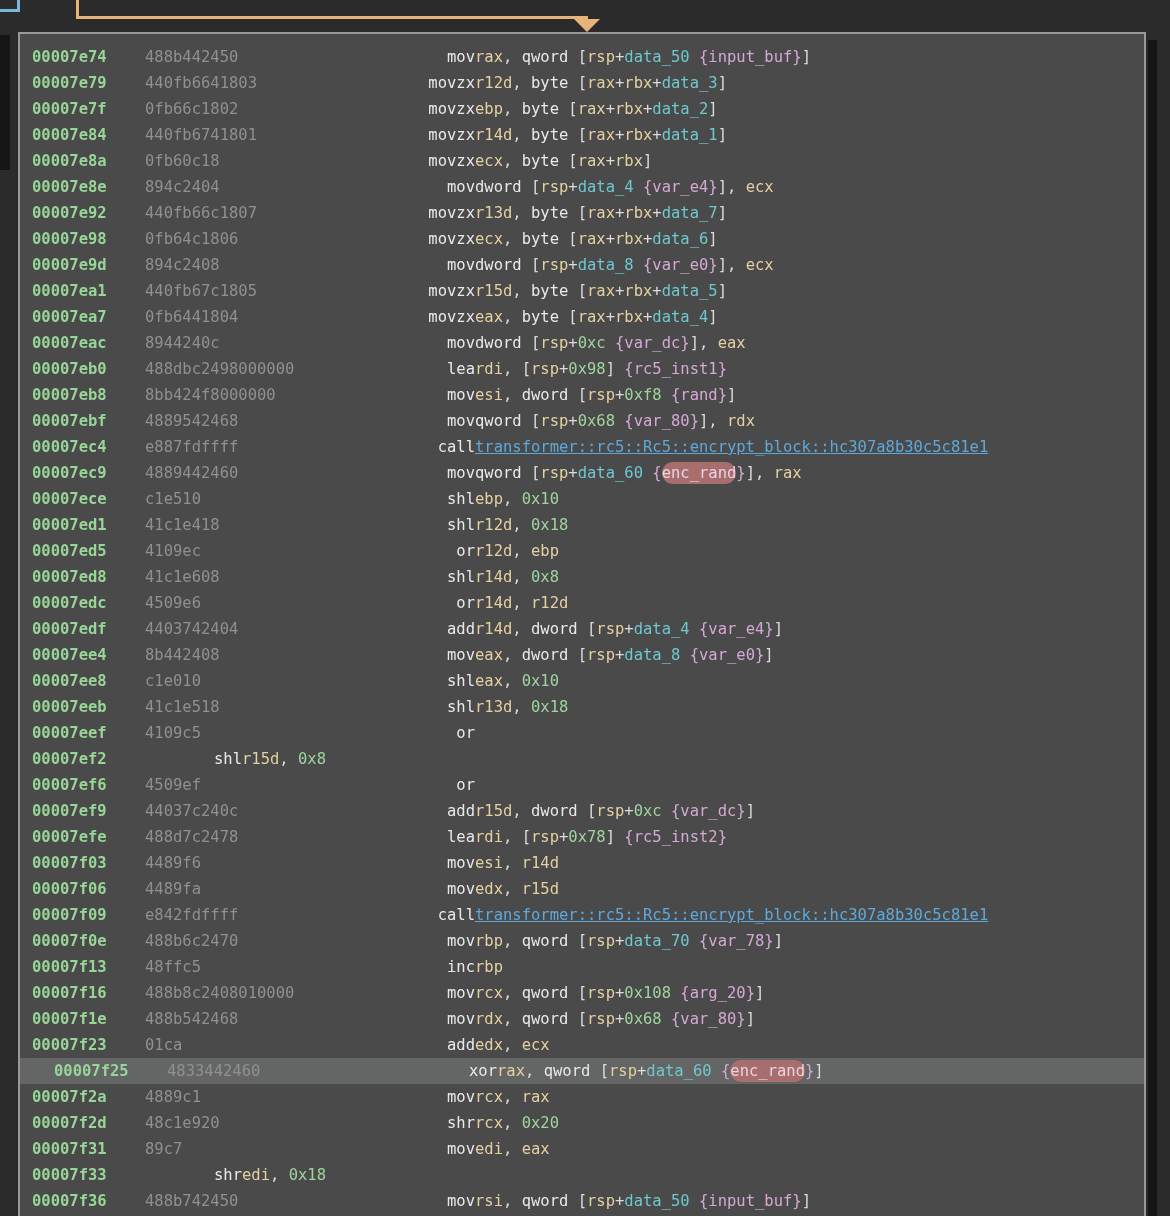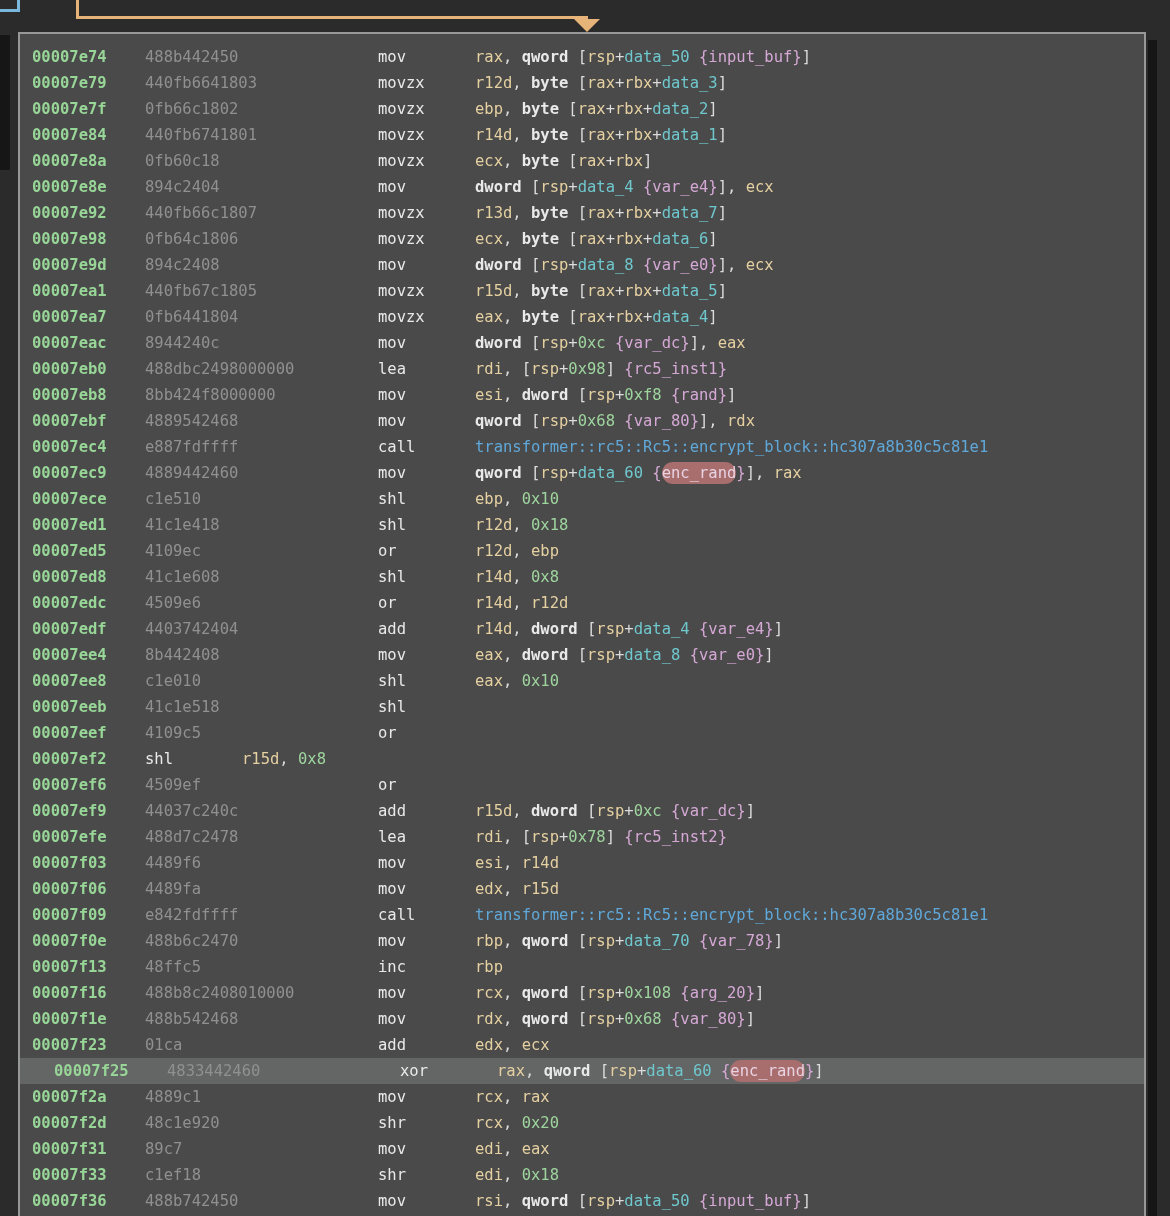--- a/index.html
+++ b/index.html
@@ -43,28 +43,28 @@
     box-sizing:border-box;
     padding-top:10px;
   }
   .row{
     display:flex;height:26px;line-height:26px;padding-left:12px;
     white-space:pre;
   }
   .row.hl{background:var(--row_highlight,#646565);padding-left:34px;}
   .col-addr{width:113px;flex:none;color:var(--addr,#98d698);font-weight:bold;}
   .col-bytes{width:233px;flex:none;color:var(--bytes,#909090);}
-  .col-mnem{width:97px;flex:none;color:var(--mnem,#e9e9e9);}
+  .col-mnem{width:97px;flex:none;color:var(--mnem,#e9e9e9);text-align:right;}
   .col-ops{flex:1;min-width:0;}
   .tok-reg{color:var(--reg,#e5d0a1);}
-  .tok-kw{color:var(--mnem,#e9e9e9);font-weight:bold;}
+  .tok-kw{color:var(--mnem,#e9e9e9);}
   .tok-num{color:var(--num,#9ed49e);}
   .tok-data{color:var(--data,#6fc8ce);}
   .tok-var{color:var(--var,#d5a8d5);}
-  .tok-call{color:var(--call,#5fa8d9);}
+  .tok-call{color:var(--call,#5fa8d9);text-decoration:underline;}
   .tok-punc{color:var(--punc,#dcdcdc);}
   .tok-varhl{color:var(--varhl_text,#e9d2e2);background:var(--varhl_bg,#a86e6e);padding:2px 0;border-radius:11px;}
 </style>
 </head>
 <body>
 
 <div class="neighbor-corner"></div>
 <div class="left-shadow"></div>
 <div class="edge-v"></div>
 <div class="edge-h"></div>
@@ -90,33 +90,33 @@
     <div class="row"><span class="col-addr">00007ec4</span><span class="col-bytes">e887fdffff</span><span class="col-mnem">call</span><span class="col-ops"><span class="tok-call">transformer::rc5::Rc5::encrypt_block::hc307a8b30c5c81e1</span></span></div>
     <div class="row"><span class="col-addr">00007ec9</span><span class="col-bytes">4889442460</span><span class="col-mnem">mov</span><span class="col-ops"><span class="tok-kw">qword</span><span class="tok-punc"> [</span><span class="tok-reg">rsp</span><span class="tok-punc">+</span><span class="tok-data">data_60</span><span class="tok-var"> {</span><span class="tok-varhl">enc_rand</span><span class="tok-var">}</span><span class="tok-punc">], </span><span class="tok-reg">rax</span></span></div>
     <div class="row"><span class="col-addr">00007ece</span><span class="col-bytes">c1e510</span><span class="col-mnem">shl</span><span class="col-ops"><span class="tok-reg">ebp</span><span class="tok-punc">, </span><span class="tok-num">0x10</span></span></div>
     <div class="row"><span class="col-addr">00007ed1</span><span class="col-bytes">41c1e418</span><span class="col-mnem">shl</span><span class="col-ops"><span class="tok-reg">r12d</span><span class="tok-punc">, </span><span class="tok-num">0x18</span></span></div>
     <div class="row"><span class="col-addr">00007ed5</span><span class="col-bytes">4109ec</span><span class="col-mnem">or</span><span class="col-ops"><span class="tok-reg">r12d</span><span class="tok-punc">, </span><span class="tok-reg">ebp</span></span></div>
     <div class="row"><span class="col-addr">00007ed8</span><span class="col-bytes">41c1e608</span><span class="col-mnem">shl</span><span class="col-ops"><span class="tok-reg">r14d</span><span class="tok-punc">, </span><span class="tok-num">0x8</span></span></div>
     <div class="row"><span class="col-addr">00007edc</span><span class="col-bytes">4509e6</span><span class="col-mnem">or</span><span class="col-ops"><span class="tok-reg">r14d</span><span class="tok-punc">, </span><span class="tok-reg">r12d</span></span></div>
     <div class="row"><span class="col-addr">00007edf</span><span class="col-bytes">4403742404</span><span class="col-mnem">add</span><span class="col-ops"><span class="tok-reg">r14d</span><span class="tok-punc">, </span><span class="tok-kw">dword</span><span class="tok-punc"> [</span><span class="tok-reg">rsp</span><span class="tok-punc">+</span><span class="tok-data">data_4</span><span class="tok-var"> {var_e4}</span><span class="tok-punc">]</span></span></div>
     <div class="row"><span class="col-addr">00007ee4</span><span class="col-bytes">8b442408</span><span class="col-mnem">mov</span><span class="col-ops"><span class="tok-reg">eax</span><span class="tok-punc">, </span><span class="tok-kw">dword</span><span class="tok-punc"> [</span><span class="tok-reg">rsp</span><span class="tok-punc">+</span><span class="tok-data">data_8</span><span class="tok-var"> {var_e0}</span><span class="tok-punc">]</span></span></div>
     <div class="row"><span class="col-addr">00007ee8</span><span class="col-bytes">c1e010</span><span class="col-mnem">shl</span><span class="col-ops"><span class="tok-reg">eax</span><span class="tok-punc">, </span><span class="tok-num">0x10</span></span></div>
-    <div class="row"><span class="col-addr">00007eeb</span><span class="col-bytes">41c1e518</span><span class="col-mnem">shl</span></div>
+    <div class="row"><span class="col-addr">00007eeb</span><span class="col-bytes">41c1e518</span><span class="col-mnem">shl</span><span class="col-ops"><span class="tok-reg">r13d</span><span class="tok-punc">, </span><span class="tok-num">0x18</span></span></div>
     <div class="row"><span class="col-addr">00007eef</span><span class="col-bytes">4109c5</span><span class="col-mnem">or</span></div>
     <div class="row"><span class="col-addr">00007ef2</span><span class="col-mnem">shl</span><span class="col-ops"><span class="tok-reg">r15d</span><span class="tok-punc">, </span><span class="tok-num">0x8</span></span></div>
     <div class="row"><span class="col-addr">00007ef6</span><span class="col-bytes">4509ef</span><span class="col-mnem">or</span></div>
     <div class="row"><span class="col-addr">00007ef9</span><span class="col-bytes">44037c240c</span><span class="col-mnem">add</span><span class="col-ops"><span class="tok-reg">r15d</span><span class="tok-punc">, </span><span class="tok-kw">dword</span><span class="tok-punc"> [</span><span class="tok-reg">rsp</span><span class="tok-punc">+</span><span class="tok-num">0xc</span><span class="tok-var"> {var_dc}</span><span class="tok-punc">]</span></span></div>
     <div class="row"><span class="col-addr">00007efe</span><span class="col-bytes">488d7c2478</span><span class="col-mnem">lea</span><span class="col-ops"><span class="tok-reg">rdi</span><span class="tok-punc">, [</span><span class="tok-reg">rsp</span><span class="tok-punc">+</span><span class="tok-num">0x78</span><span class="tok-punc">]</span><span class="tok-var"> {rc5_inst2}</span></span></div>
     <div class="row"><span class="col-addr">00007f03</span><span class="col-bytes">4489f6</span><span class="col-mnem">mov</span><span class="col-ops"><span class="tok-reg">esi</span><span class="tok-punc">, </span><span class="tok-reg">r14d</span></span></div>
     <div class="row"><span class="col-addr">00007f06</span><span class="col-bytes">4489fa</span><span class="col-mnem">mov</span><span class="col-ops"><span class="tok-reg">edx</span><span class="tok-punc">, </span><span class="tok-reg">r15d</span></span></div>
     <div class="row"><span class="col-addr">00007f09</span><span class="col-bytes">e842fdffff</span><span class="col-mnem">call</span><span class="col-ops"><span class="tok-call">transformer::rc5::Rc5::encrypt_block::hc307a8b30c5c81e1</span></span></div>
     <div class="row"><span class="col-addr">00007f0e</span><span class="col-bytes">488b6c2470</span><span class="col-mnem">mov</span><span class="col-ops"><span class="tok-reg">rbp</span><span class="tok-punc">, </span><span class="tok-kw">qword</span><span class="tok-punc"> [</span><span class="tok-reg">rsp</span><span class="tok-punc">+</span><span class="tok-data">data_70</span><span class="tok-var"> {var_78}</span><span class="tok-punc">]</span></span></div>
     <div class="row"><span class="col-addr">00007f13</span><span class="col-bytes">48ffc5</span><span class="col-mnem">inc</span><span class="col-ops"><span class="tok-reg">rbp</span></span></div>
     <div class="row"><span class="col-addr">00007f16</span><span class="col-bytes">488b8c2408010000</span><span class="col-mnem">mov</span><span class="col-ops"><span class="tok-reg">rcx</span><span class="tok-punc">, </span><span class="tok-kw">qword</span><span class="tok-punc"> [</span><span class="tok-reg">rsp</span><span class="tok-punc">+</span><span class="tok-num">0x108</span><span class="tok-var"> {arg_20}</span><span class="tok-punc">]</span></span></div>
     <div class="row"><span class="col-addr">00007f1e</span><span class="col-bytes">488b542468</span><span class="col-mnem">mov</span><span class="col-ops"><span class="tok-reg">rdx</span><span class="tok-punc">, </span><span class="tok-kw">qword</span><span class="tok-punc"> [</span><span class="tok-reg">rsp</span><span class="tok-punc">+</span><span class="tok-num">0x68</span><span class="tok-var"> {var_80}</span><span class="tok-punc">]</span></span></div>
     <div class="row"><span class="col-addr">00007f23</span><span class="col-bytes">01ca</span><span class="col-mnem">add</span><span class="col-ops"><span class="tok-reg">edx</span><span class="tok-punc">, </span><span class="tok-reg">ecx</span></span></div>
     <div class="row hl"><span class="col-addr">00007f25</span><span class="col-bytes">4833442460</span><span class="col-mnem">xor</span><span class="col-ops"><span class="tok-reg">rax</span><span class="tok-punc">, </span><span class="tok-kw">qword</span><span class="tok-punc"> [</span><span class="tok-reg">rsp</span><span class="tok-punc">+</span><span class="tok-data">data_60</span><span class="tok-var"> {</span><span class="tok-varhl">enc_rand</span><span class="tok-var">}</span><span class="tok-punc">]</span></span></div>
     <div class="row"><span class="col-addr">00007f2a</span><span class="col-bytes">4889c1</span><span class="col-mnem">mov</span><span class="col-ops"><span class="tok-reg">rcx</span><span class="tok-punc">, </span><span class="tok-reg">rax</span></span></div>
     <div class="row"><span class="col-addr">00007f2d</span><span class="col-bytes">48c1e920</span><span class="col-mnem">shr</span><span class="col-ops"><span class="tok-reg">rcx</span><span class="tok-punc">, </span><span class="tok-num">0x20</span></span></div>
     <div class="row"><span class="col-addr">00007f31</span><span class="col-bytes">89c7</span><span class="col-mnem">mov</span><span class="col-ops"><span class="tok-reg">edi</span><span class="tok-punc">, </span><span class="tok-reg">eax</span></span></div>
-    <div class="row"><span class="col-addr">00007f33</span><span class="col-bytes">c1ef18</span><span class="col-mnem">shr</span><span class="col-ops"><span class="tok-reg">edi</span><span class="tok-punc">, </span><span class="tok-num">0x18</span></span></div>
+    <div class="row"><span class="col-addr">00007f33</span><span class="col-mnem">shr</span><span class="col-ops"><span class="tok-reg">edi</span><span class="tok-punc">, </span><span class="tok-num">0x18</span></span></div>
     <div class="row"><span class="col-addr">00007f36</span><span class="col-bytes">488b742450</span><span class="col-mnem">mov</span><span class="col-ops"><span class="tok-reg">rsi</span><span class="tok-punc">, </span><span class="tok-kw">qword</span><span class="tok-punc"> [</span><span class="tok-reg">rsp</span><span class="tok-punc">+</span><span class="tok-data">data_50</span><span class="tok-var"> {input_buf}</span><span class="tok-punc">]</span></span></div>
   </div>
 
 </body></html>

